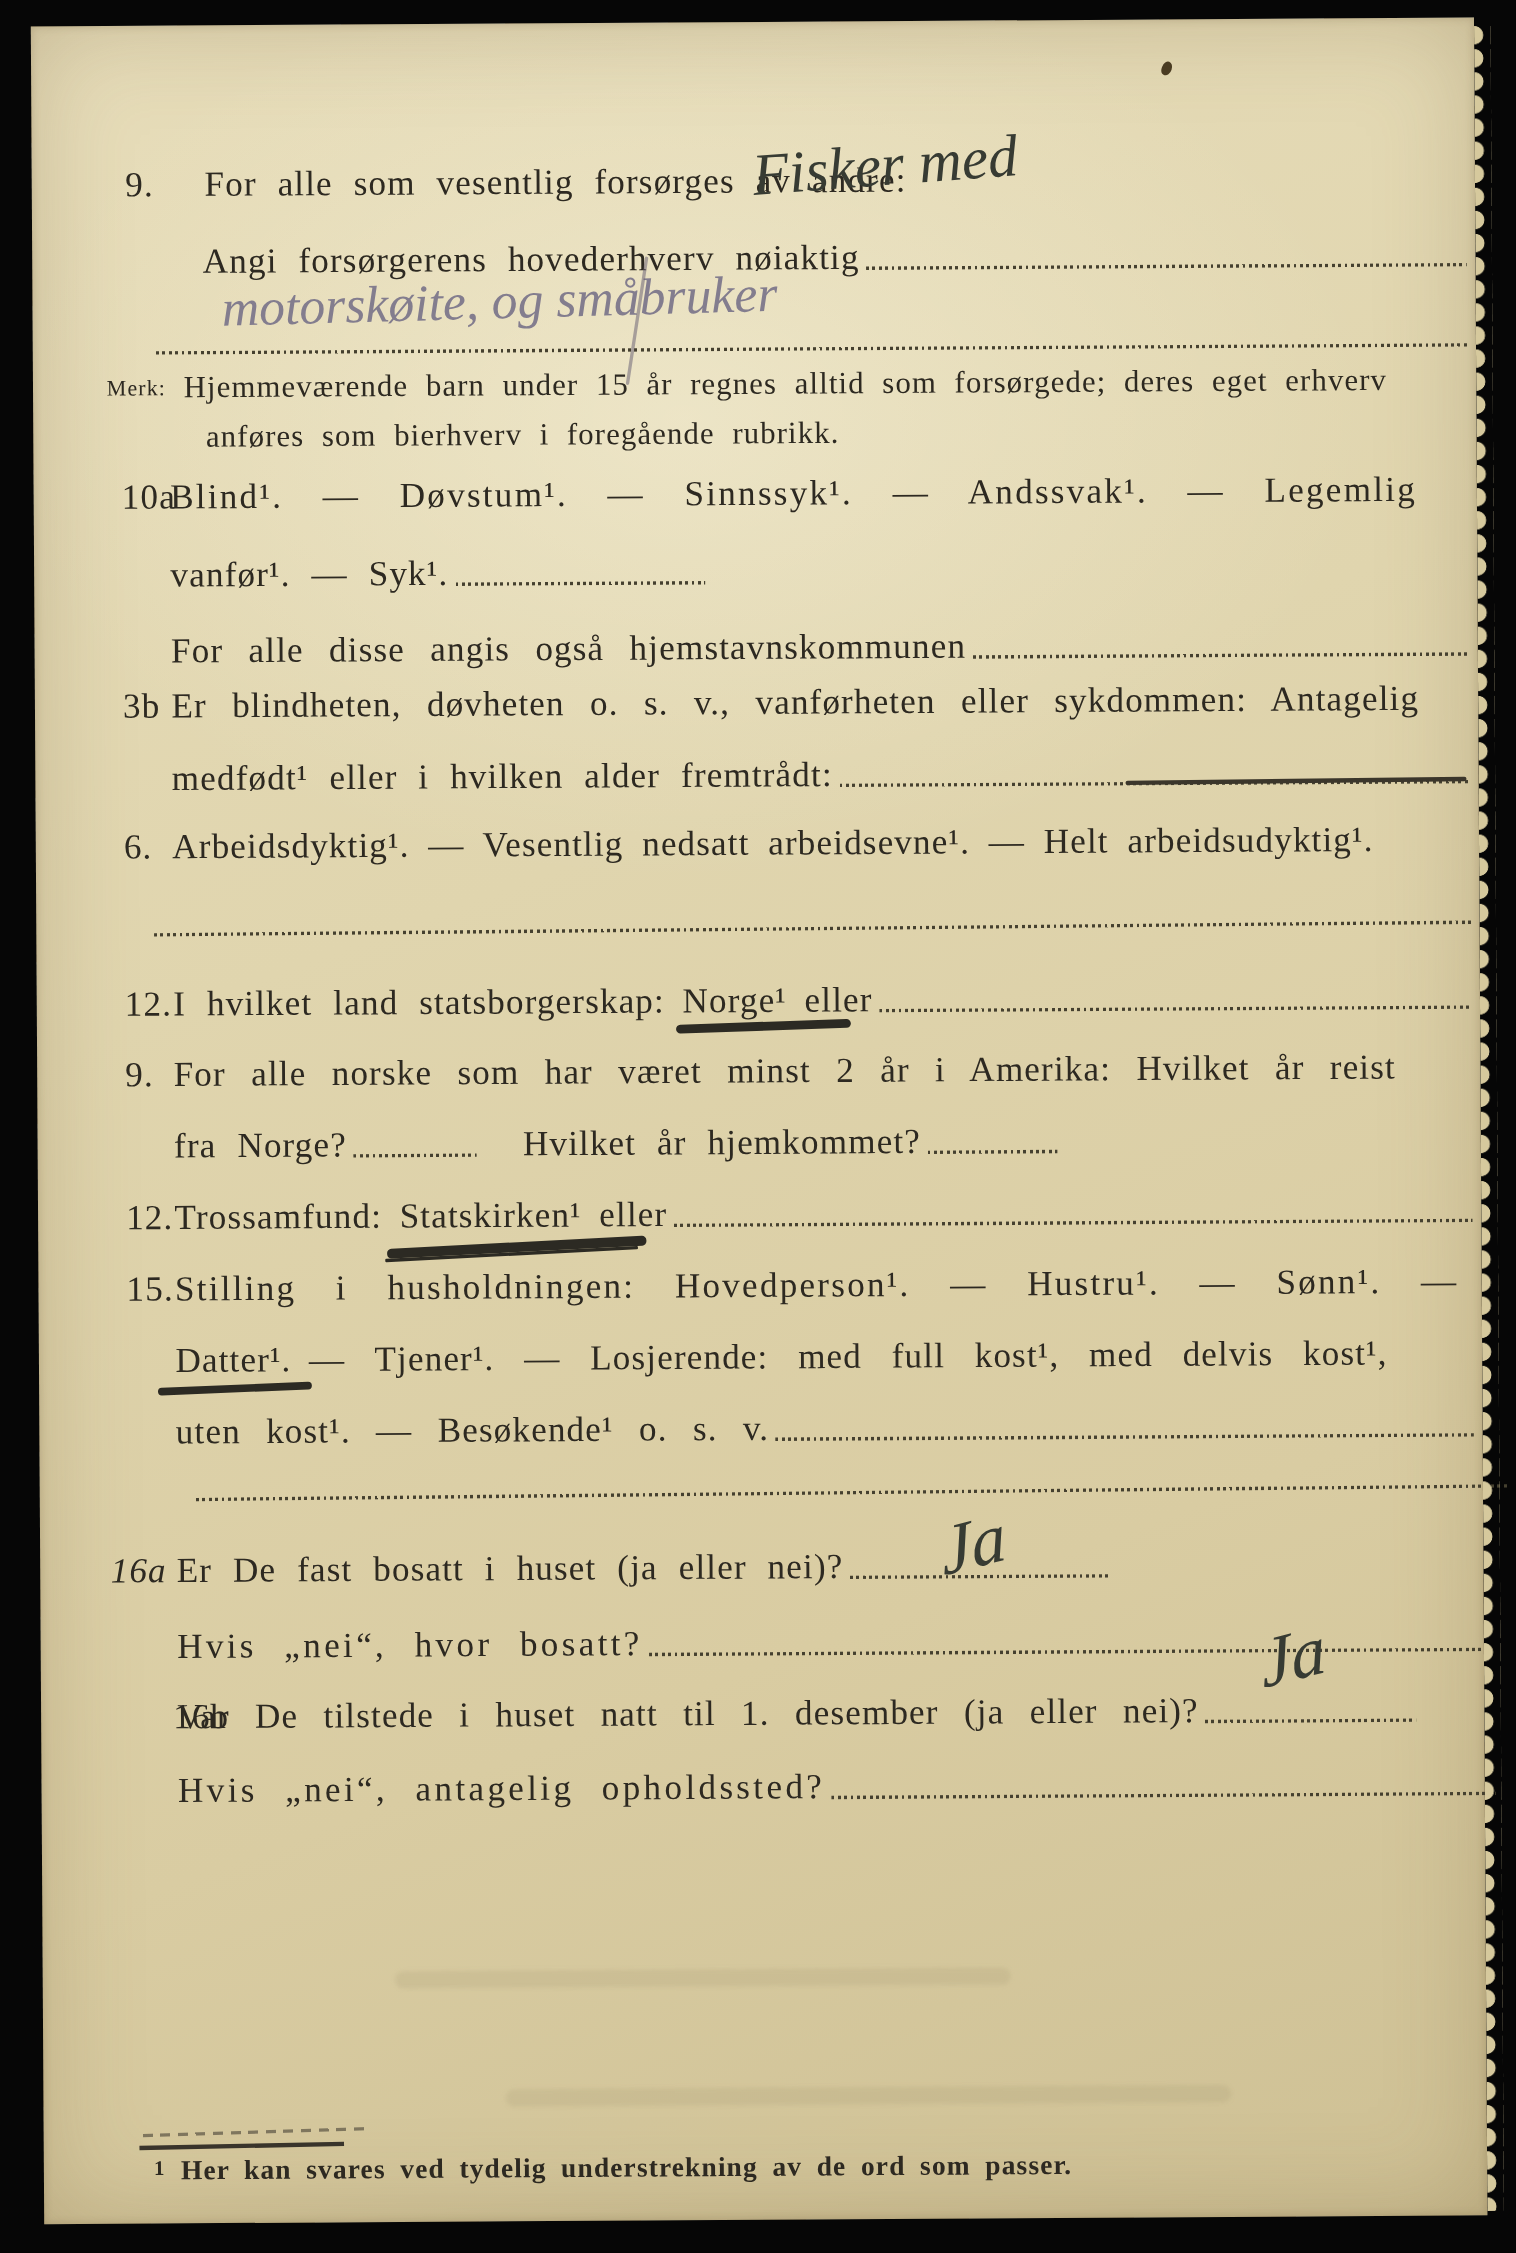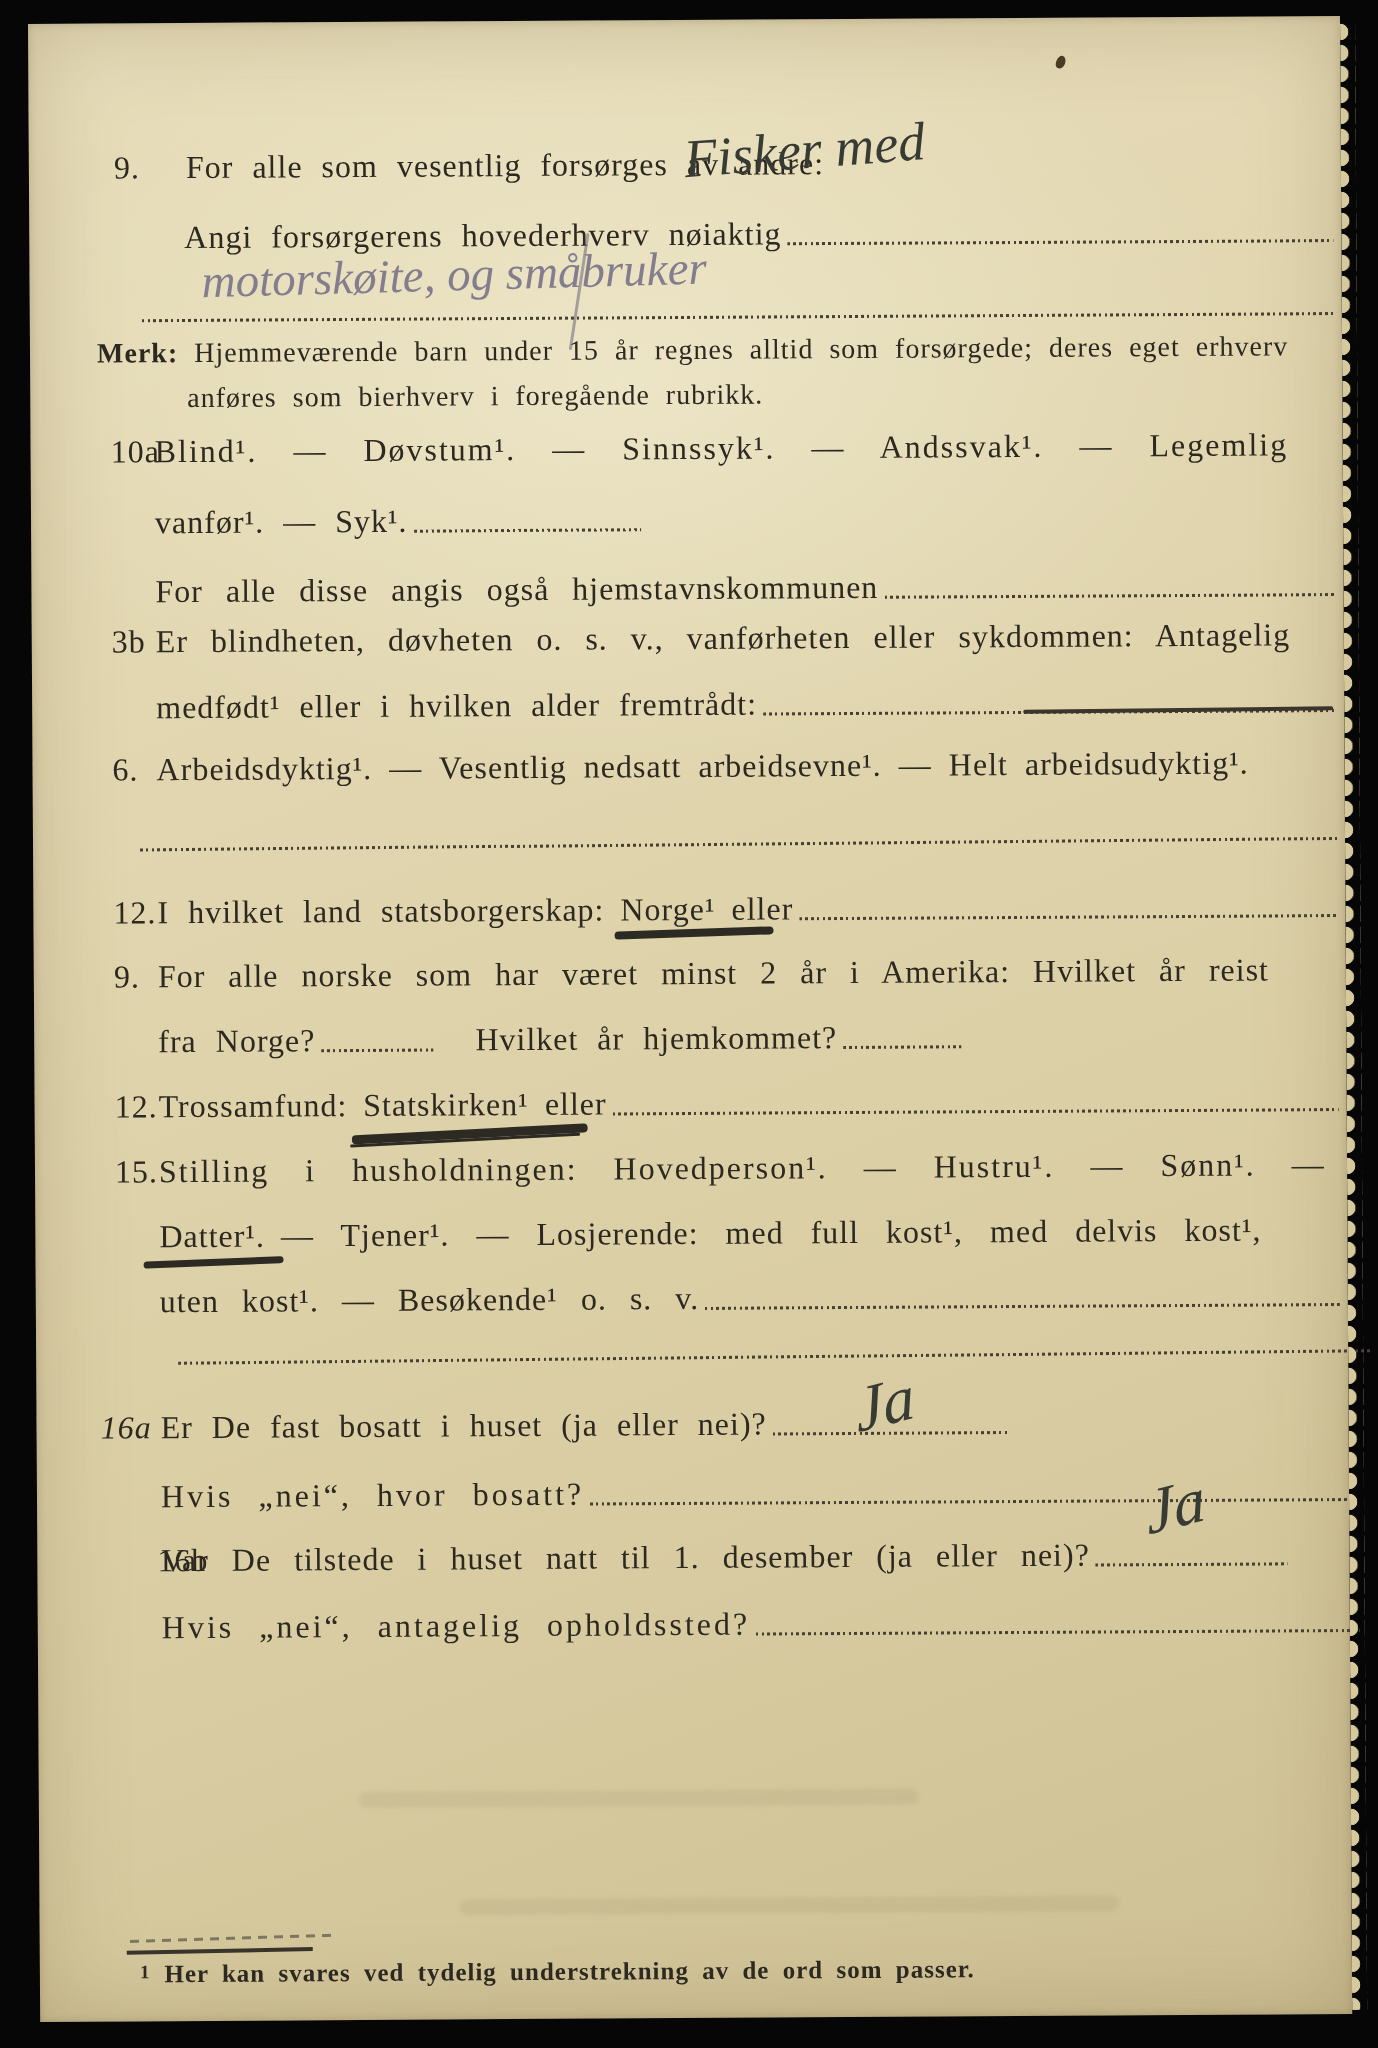--- a/index.html
+++ b/index.html
@@ -33,21 +33,21 @@
   .pen.kirke{left:-12px;bottom:-14px;width:calc(100% + 70px);height:9px;transform:rotate(-2.6deg);
              box-shadow:-5px 6px 0 -3px #2c2a23;}
   .pen.datter{left:-16px;bottom:-10px;width:calc(100% + 34px);height:7px;transform:rotate(-2deg);}
   .hw{position:absolute;font-style:italic;white-space:nowrap;}
   .hw.ink{color:#373b33;}
   .hw.pencil{color:#837d8e;}
   .hw1{font-size:54px;transform:rotate(-4deg);}
   .hw2{font-size:47px;transform:rotate(-1.2deg);}
   .hwja{font-size:64px;transform:rotate(-14deg) skewX(-8deg);}
   .merk .qtxt,.merk .qnum{font-size:28px;line-height:36px;}
-  .merklabel{font-weight:bold;font-size:28px;line-height:36px;color:#2d2921;letter-spacing:1px;}
+  .merklabel{font-weight:normal;font-size:20px;line-height:36px;color:#2d2921;letter-spacing:1px;}
   .ansline{position:absolute;height:3px;
         background-image:repeating-linear-gradient(90deg,#45402f 0 2.6px,transparent 2.6px 5.8px);}
   .fnrule{position:absolute;background:#39342b;transform:rotate(-.8deg);}
   .fnsmear{position:absolute;height:3px;opacity:.55;transform:rotate(-1.4deg);
         background-image:repeating-linear-gradient(90deg,#39342b 0 9px,transparent 9px 16px);}
   .footnote{position:absolute;color:#2d2921;font-weight:bold;font-size:25px;letter-spacing:1px;
         word-spacing:6px;white-space:nowrap;}
   .fnmark{font-size:19px;vertical-align:4px;margin-right:14px;}
   .fleck{position:absolute;width:9px;height:13px;background:#4a3c22;border-radius:50% 50% 50% 40%;
         transform:rotate(20deg);}

